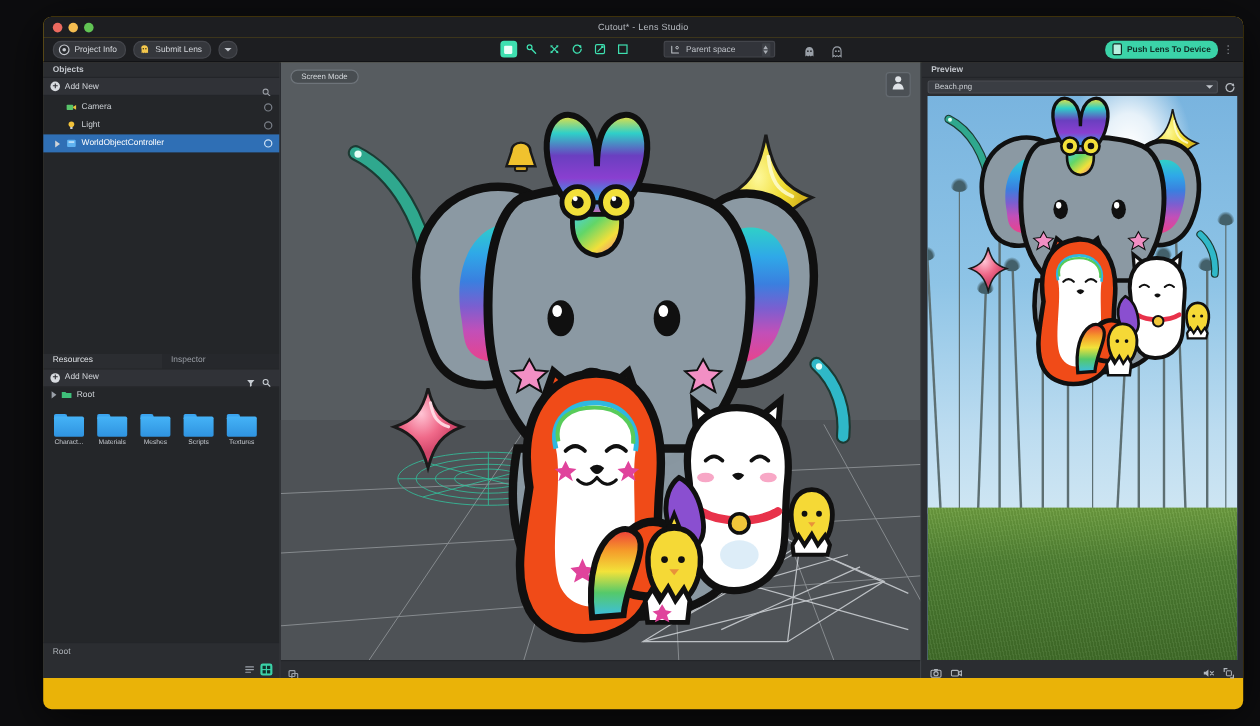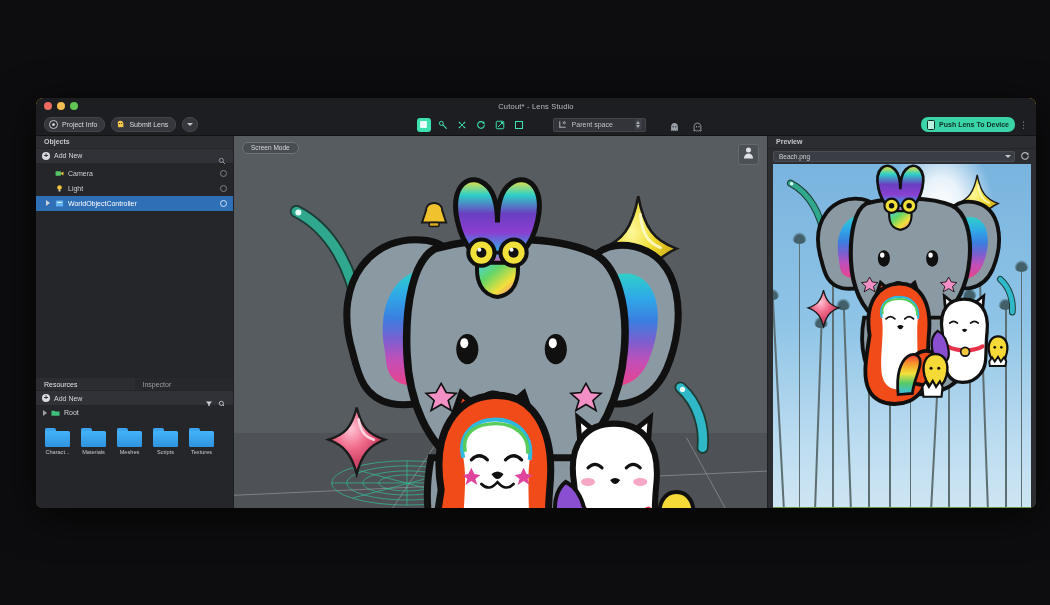--- a/index.html
+++ b/index.html
@@ -7,21 +7,21 @@
   body {
     width:1050px; height:605px;
     font-family:"Liberation Sans", sans-serif;
     overflow:hidden;
     display:flex; align-items:center; justify-content:center;
   }
 
   
   .window {
     position:relative;
-    width:1000px; height:410px;
+    width:1000px; height:577px;
     margin-left:22px; margin-top:0px;
     background:#eab308;
     border-radius:7px;
     overflow:hidden;
     box-shadow:0 8px 40px rgba(0,0,0,.7);
   }
 
   
   .titlebar {
     position:relative;

